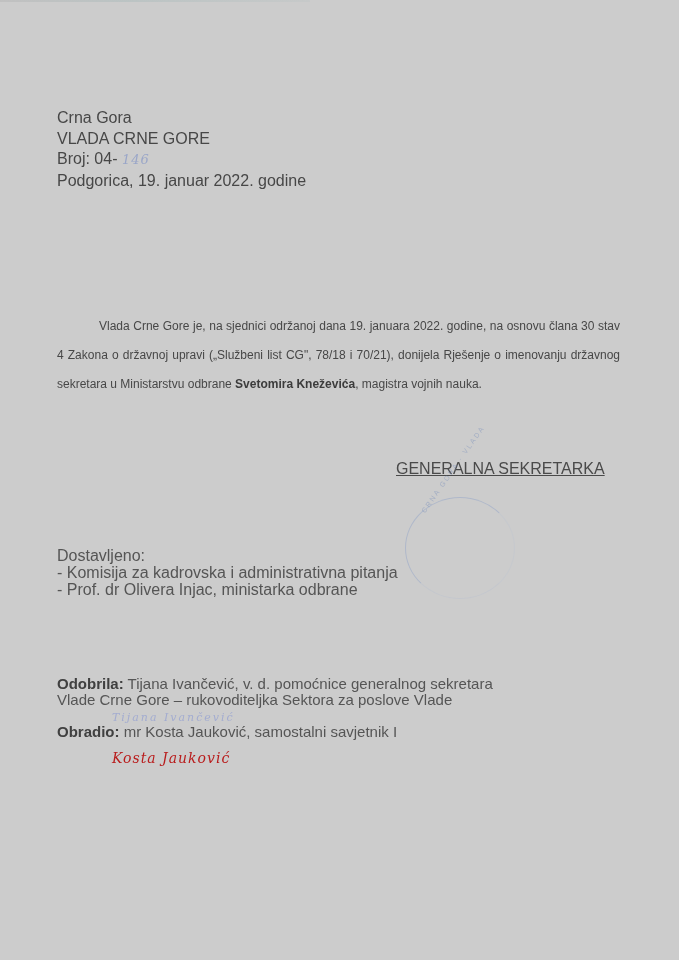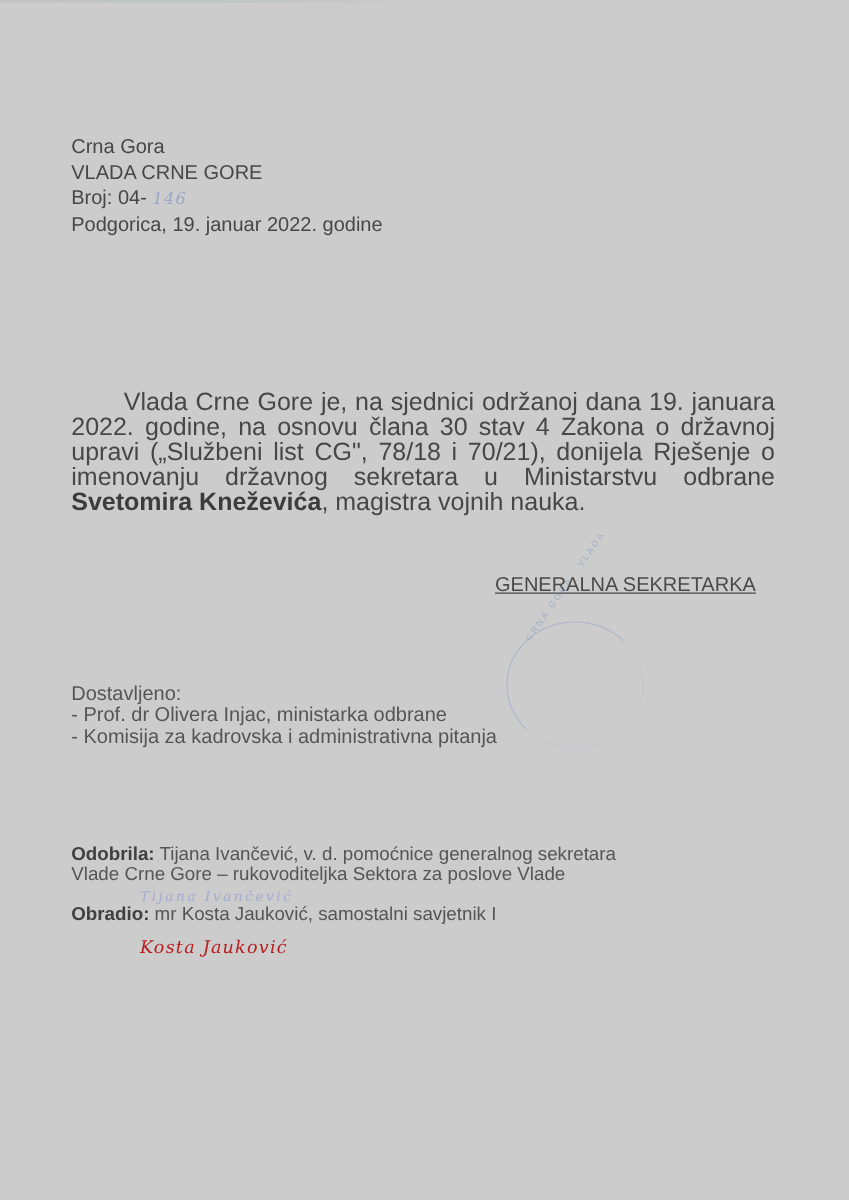--- a/index.html
+++ b/index.html
@@ -42,22 +42,22 @@
       font-style: italic;
       color: #9aa6c8;
       font-size: 13px;
       letter-spacing: 1px;
     }
     .body-para {
       position: absolute;
       left: 57px;
       top: 312px;
       width: 563px;
-      font-size: 20px;
-      line-height: 20px;
+      font-size: 12px;
+      line-height: 29px;
       text-align: justify;
       text-indent: 42px;
       color: #474747;
     }
     .body-para b { font-weight: bold; color: #3c3c3c; }
     .signature-block {
       position: absolute;
       left: 396px;
       top: 459px;
       font-size: 16px;
@@ -152,22 +152,22 @@
   <div class="signature-block">
     <div class="title">GENERALNA SEKRETARKA</div>
   </div>
 
   <div class="stamp">
     <span class="stamp-text">CRNA GORA · VLADA</span>
   </div>
 
   <div class="distribution">
     <div>Dostavljeno:</div>
+    <div>- Komisija za kadrovska i administrativna pitanja</div>
     <div>- Prof. dr Olivera Injac, ministarka odbrane</div>
-    <div>- Komisija za kadrovska i administrativna pitanja</div>
   </div>
 
   <div class="approval">
     <div class="line"><b>Odobrila:</b><span> Tijana Ivančević, v. d. pomoćnice generalnog sekretara</span></div>
     <div class="line">Vlade Crne Gore – rukovoditeljka Sektora za poslove Vlade</div>
     <div class="line" style="height:16px;"></div>
     <div class="line"><b>Obradio:</b><span> mr Kosta Jauković, samostalni savjetnik I</span></div>
   </div>
 
   <div class="sig-hand-1">Tijana Ivančević</div>

